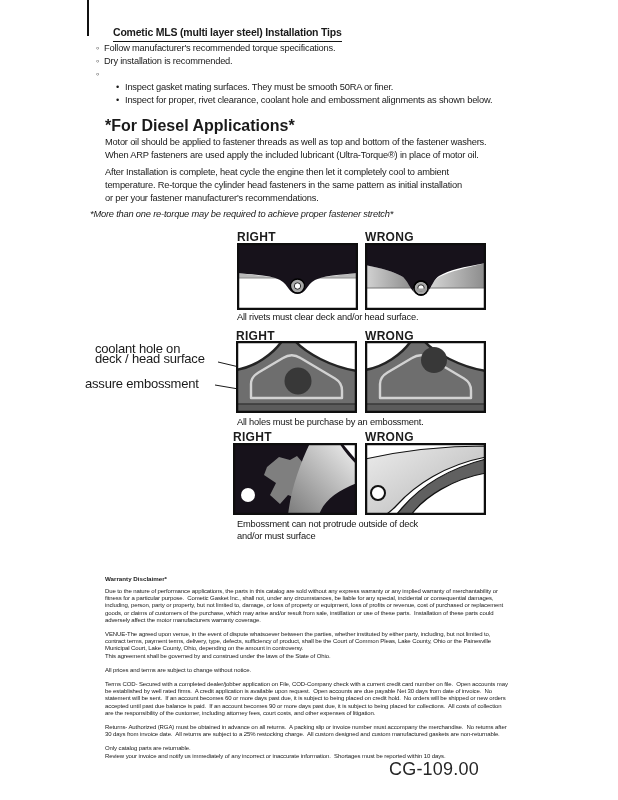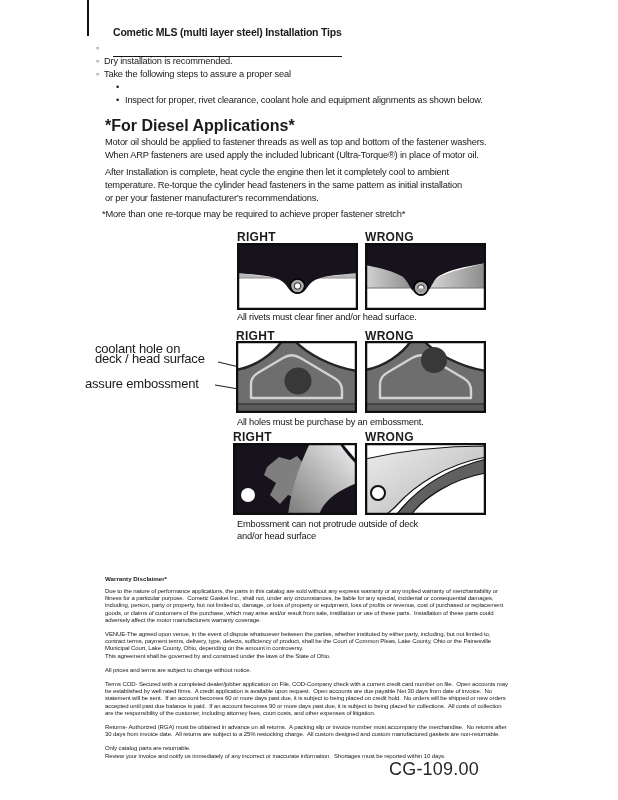--- a/index.html
+++ b/index.html
@@ -8,34 +8,34 @@
     background:#ffffff; color:#1a1a1a;
     font-family:"Liberation Sans","DejaVu Sans",sans-serif;
   }
   .abs { position:absolute; }
   .pre { white-space:pre; }
 
   .edge-artifact { left:87px; top:0; width:2px; height:36px; background:#111; }
 
   .doc-title {
     left:113px; top:26px; font-size:10.5px; font-weight:bold; letter-spacing:-0.2px;
-    border-bottom:1.5px solid #151515; padding-bottom:18px; display:inline-block;
+    border-bottom:1.5px solid #151515; padding-bottom:3px; display:inline-block;
   }
 
   .tips { left:96px; top:42px; font-size:9.3px; letter-spacing:-0.2px; }
   .tip-row { display:flex; line-height:13px; }
   .tip-row .marker { width:8px; flex:0 0 8px; text-align:left; }
   .tip-row.sub { margin-left:20px; }
   .tip-row.sub .marker { width:9px; flex:0 0 9px; }
 
   .diesel-heading { left:105px; top:117px; font-size:16px; font-weight:bold; }
   .body-para { font-size:9.3px; line-height:13px; letter-spacing:-0.2px; }
   .para1 { left:105px; top:136px; }
   .para2 { left:105px; top:166px; }
-  .note  { left:102px; top:208px; }
+  .note  { left:90px; top:208px;font-style:italic; }
 
   .fig-label {
     font-size:12px; font-weight:600; letter-spacing:0.3px; text-align:left;
     color:#1c1c1c; width:121px;
   }
   .fig-caption { font-size:9.3px; line-height:12px; letter-spacing:-0.2px; color:#151515; }
 
   .panel { display:block; }
   svg { display:block; }
 
@@ -54,35 +54,36 @@
 </head>
 <body>
 
 <div class="abs edge-artifact"></div>
 
 <div class="abs doc-title">Cometic MLS (multi layer steel) Installation Tips</div>
 
 <div class="abs tips">
   <div class="tip-row">
     <span class="marker">◦</span>
+    <span>Follow manufacturer's recommended torque specifications.</span>
   </div>
   <div class="tip-row">
     <span class="marker">◦</span>
     <span>Dry installation is recommended.</span>
   </div>
   <div class="tip-row">
     <span class="marker">◦</span>
-    <span>Take the following steps to assure a proper seal</span>
   </div>
   <div class="tip-row sub">
     <span class="marker">•</span>
+    <span>Inspect gasket mating surfaces.  They must be smooth 50RA or finer.</span>
   </div>
   <div class="tip-row sub">
     <span class="marker">•</span>
-    <span>Inspect for proper, rivet clearance, coolant hole and equipment alignments as shown below.</span>
+    <span>Inspect for proper, rivet clearance, coolant hole and embossment alignments as shown below.</span>
   </div>
 </div>
 
 <div class="abs diesel-heading">*For Diesel Applications*</div>
 <div class="abs body-para pre para1">Motor oil should be applied to fastener threads as well as top and bottom of the fastener washers.
 When ARP fasteners are used apply the included lubricant (Ultra-Torque®) in place of motor oil.</div>
 <div class="abs body-para pre para2">After Installation is complete, heat cycle the engine then let it completely cool to ambient
 temperature. Re-torque the cylinder head fasteners in the same pattern as initial installation
 or per your fastener manufacturer's recommendations.</div>
 <div class="abs body-para pre note">*More than one re-torque may be required to achieve proper fastener stretch*</div>
@@ -113,21 +114,21 @@
   <path d="M121,20 C100,25 86,28 74,34 C69,37 67,41 66,45 L121,45 Z" fill="url(#g1w)"></path>
   <line x1="0" y1="45" x2="121" y2="45" stroke="#777777" stroke-width="1.2"></line>
   <path d="M0,0 H121 V20 C98,24 84,27 74,33 C66,38 67,50 56,51 C46,52 45,40 38,34 C30,29 16,25 0,22 Z" fill="#17121b"></path>
   <circle cx="56" cy="45" r="7" fill="#a8a8a8" stroke="#000" stroke-width="1.3"></circle>
   <circle cx="56" cy="45" r="3.2" fill="#ffffff" stroke="#000" stroke-width="0.8"></circle>
   <rect x="48.5" y="45.5" width="15" height="3.2" fill="#9c9c9c"></rect>
   <circle cx="56" cy="45" r="7" fill="none" stroke="#000" stroke-width="1.3"></circle>
   <rect x="1" y="1" width="119" height="65" fill="none" stroke="#0e0e0e" stroke-width="2.5"></rect>
 </svg>
 
-<div class="abs fig-caption" style="left:237px; top:311px;">All rivets must clear finer and/or head surface.</div>
+<div class="abs fig-caption" style="left:237px; top:311px;">All rivets must clear deck and/or head surface.</div>
 
 <div class="abs fig-label" style="left:236px; top:329px;">RIGHT</div>
 <div class="abs fig-label" style="left:365px; top:329px;">WRONG</div>
 
 <div class="abs fig2-side-label" style="left:95px; top:344px; width:120px;">coolant hole on
 deck / head surface</div>
 <div class="abs fig2-side-label" style="left:85px; top:379px; width:125px;">assure embossment</div>
 
 <svg class="abs pointer-overlay" style="left:105px; top:340px;" width="200" height="60" viewBox="0 0 200 60">
   <line x1="113" y1="22" x2="189" y2="40" stroke="#1a1a1a" stroke-width="1"></line>
@@ -184,21 +185,21 @@
     </linearGradient>
   </defs>
   <rect x="0" y="0" width="121" height="72" fill="#ffffff"></rect>
   <path d="M0,16 C40,7 78,3 121,3 V14 C80,22 50,42 32,62 C22,73 10,78 0,80 Z" fill="url(#deck3w)" stroke="#111111" stroke-width="1.2"></path>
   <path d="M121,16 C82,26 54,45 37,65 L31,72 H46 C60,53 88,36 121,30 Z" fill="#606060" stroke="#111111" stroke-width="1.2"></path>
   <circle cx="13" cy="50" r="7" fill="#ffffff" stroke="#111111" stroke-width="2"></circle>
   <rect x="1" y="1" width="119" height="70" fill="none" stroke="#0e0e0e" stroke-width="2.5"></rect>
 </svg>
 
 <div class="abs fig-caption" style="left:237px; top:518px; white-space:pre-line;">Embossment can not protrude outside of deck
-and/or head surface</div>
+and/or must surface</div>
 
 <div class="abs legal">
   <div class="legal-heading">Warranty Disclaimer*</div>
   <p>Due to the nature of performance applications, the parts in this catalog are sold without any express warranty or any implied warranty of merchantability or
 fitness for a particular purpose.  Cometic Gasket Inc., shall not, under any circumstances, be liable for any special, incidental or consequential damages,
 including, person, party or property, but not limited to, damage, or loss of property or equipment, loss of profits or revenue, cost of purchased or replacement
 goods, or claims of customers of the purchase, which may arise and/or result from sale, instillation or use of these parts.  Installation of these parts could
 adversely affect the motor manufacturers warranty coverage.</p>
   <p>VENUE-The agreed upon venue, in the event of dispute whatsoever between the parties, whether instituted by either party, including, but not limited to,
 contract terms, payment terms, delivery, type, defects, sufficiency of product, shall be the Court of Common Pleas, Lake County, Ohio or the Painesville

